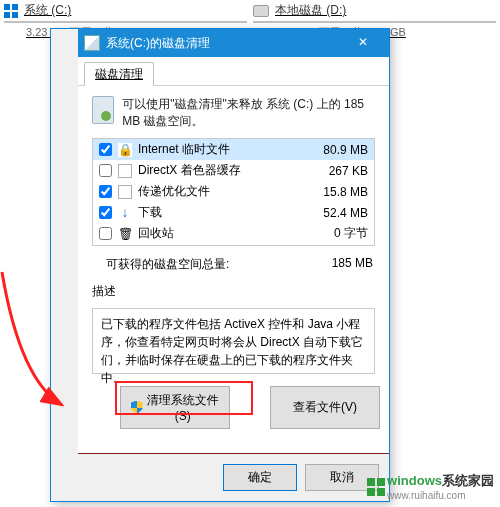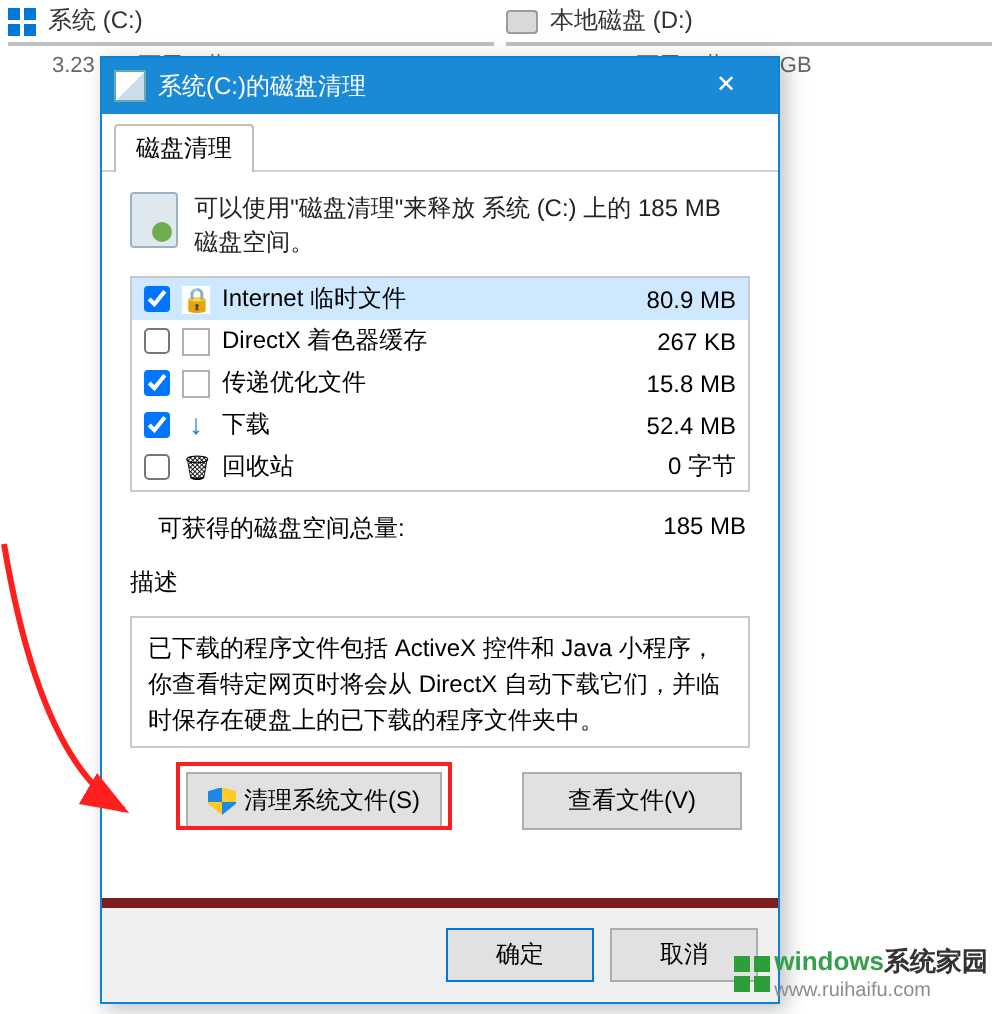--- a/index.html
+++ b/index.html
@@ -19,20 +19,21 @@
     top: 0; left: 0; right: 0;
     display: flex;
     gap: 6px;
     padding: 2px 4px 0 4px;
   }
   .drive {
     flex: 1;
     display: flex;
     flex-direction: column;
     gap: 2px;
+    text-decoration: underline;
   }
   .drive-top {
     display: flex;
     align-items: center;
     gap: 6px;
   }
   .drive-label { color: #333; }
   .drive-bar {
     height: 14px;
     background: #e6e6e6;
@@ -64,20 +65,21 @@
   .dialog {
     position: absolute;
     left: 50px; top: 28px;
     width: 340px;
     height: 474px;
     border: 1px solid #0a84d8;
     background: #f0f0f0;
     box-shadow: 3px 3px 10px rgba(0,0,0,0.25);
     display: flex;
     flex-direction: column;
+    padding-left: 27px;
   }
   .titlebar {
     height: 28px;
     background: #1a8ad6;
     color: #fff;
     display: flex;
     align-items: center;
     padding: 0 6px;
     font-size: 12px;
   }
@@ -102,20 +104,21 @@
   }
   .tab {
     border:1px solid #c0c0c0;
     border-bottom:none;
     background:#fff;
     padding:3px 10px;
     font-size:12px;
     border-radius:2px 2px 0 0;
     position:relative;
     top:1px;
+    text-decoration:underline;
   }
 
   .content {
     flex:1;
     background:#fff;
     padding:10px 14px;
     display:flex;
     flex-direction:column;
     gap:8px;
     overflow:hidden;
@@ -197,21 +200,21 @@
     display:inline-flex; align-items:center; justify-content:center; gap:4px;
   }
 
   .highlight-box {
     border:2px solid #ff1f1f;
     position:absolute;
     pointer-events:none;
   }
 
   .button-bar {
-    border-top:5px solid #7f1d1d;
+    border-top:1px solid #7f1d1d;
     background:#f0f0f0;
     padding:10px;
     display:flex; justify-content:flex-end; gap:8px;
   }
   .button-bar .winbtn { min-width:74px; padding:4px 10px; }
   .winbtn.default { border-color:#0078d7; }
 
   .shield {
     width:14px; height:14px; display:inline-block;
     background:

